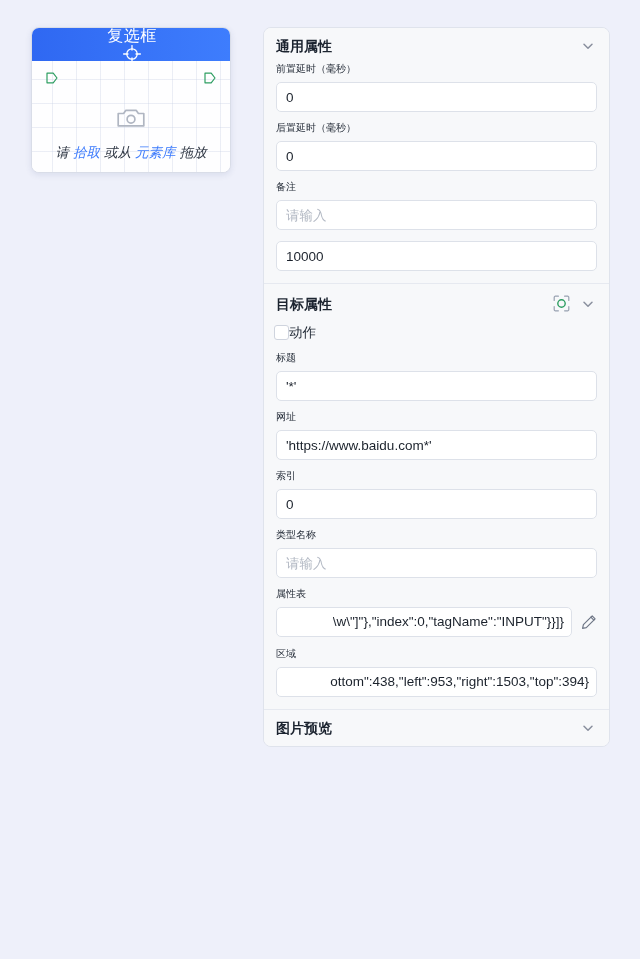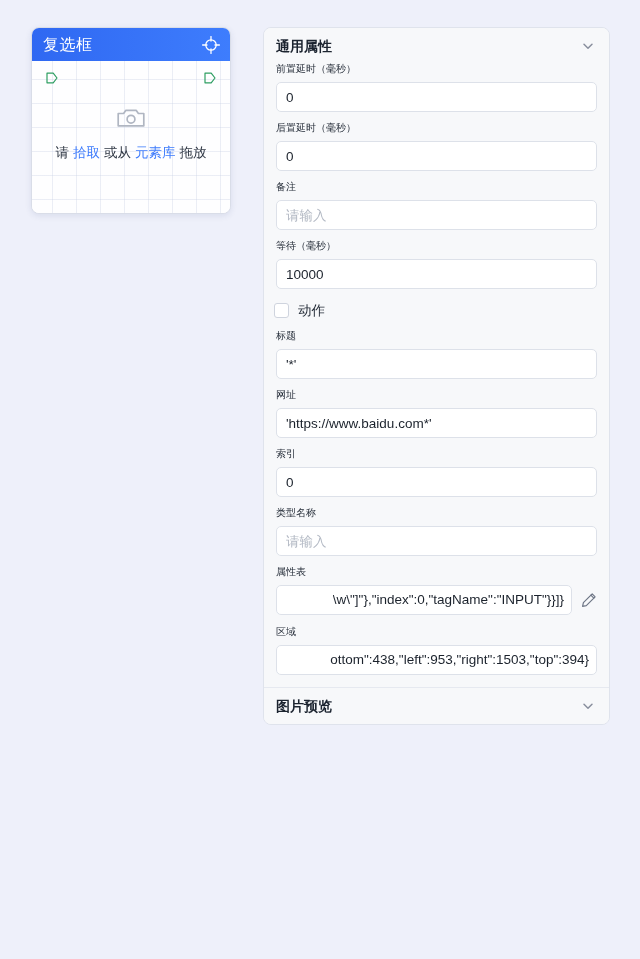--- a/index.html
+++ b/index.html
@@ -32,40 +32,42 @@
     overflow: hidden;
   }
 
   .node-header {
     height: 33px;
     background: linear-gradient(90deg, #2f68f2 0%, #3e7dfd 100%);
     display: flex;
     align-items: center;
     padding: 0 9px 0 11px;
     justify-content: space-between;
+    flex-direction: column;
   }
 
   .node-title {
     color: #ffffff;
     font-size: 16px;
     letter-spacing: 0.5px;
     line-height: 1;
   }
 
   .node-header-icon { width: 20px; height: 20px; display: block; }
 
   .node-body {
     position: relative;
-    height: 152px;
+    height: 111px;
     background-color: #fefeff;
     background-image:
       linear-gradient(to right, rgba(205,212,230,0.38) 1px, transparent 1px),
       linear-gradient(to bottom, rgba(205,212,230,0.38) 1px, transparent 1px);
     background-size: 24px 24px;
     background-position: -4px -6px;
+    font-style: italic;
   }
 
   .port {
     position: absolute;
     top: 10px;
     width: 14px;
     height: 14px;
   }
   .port.left  { left: 13px; }
   .port.right { right: 13px; }
@@ -173,21 +175,20 @@
     max-width: 100%;
   }
 
   .input-row { display: flex; align-items: center; gap: 9px; }
   .input-row .input { flex: 1 1 auto; min-width: 0; }
   .pencil-icon { width: 16px; height: 16px; display: block; flex: 0 0 auto; }
 
   .check-row {
     display: flex;
     align-items: center;
-    gap: 9px;
     padding: 2px 0 13px 10px;
   }
   .checkbox {
     width: 15px; height: 15px;
     border: 1px solid #cfd4de;
     border-radius: 3px;
     background: #ffffff;
     flex: 0 0 auto;
   }
   .check-label { font-size: 13.5px; color: #1f2733; line-height: 1; }
@@ -266,26 +267,46 @@
         <span class="field-label">后置延时（毫秒）</span>
         <input class="input" type="text" value="0" style="">
       </div>
 
       <div class="field">
         <span class="field-label">备注</span>
         <input class="input" type="text" placeholder="请输入" style="">
       </div>
 
       <div class="field">
-        <span class="field-label">等待（毫秒）</span>
         <input class="input" type="text" value="10000" style="">
       </div>
 
     </div>
 
+    <div class="section-head bordered">
+      <span class="section-title">目标属性</span>
+      <span class="head-right">
+        <span class="picker-icon">
+          <svg viewBox="0 0 17 17" width="17" height="17" fill="none" stroke-linecap="round" stroke-linejoin="round">
+            <g stroke="#97a0b0" stroke-width="1.2">
+              <path d="M1.2 5.4 V2.4 a1.2 1.2 0 0 1 1.2-1.2 H5.4"></path>
+              <path d="M11.6 1.2 H14.6 a1.2 1.2 0 0 1 1.2 1.2 V5.4"></path>
+              <path d="M15.8 11.6 V14.6 a1.2 1.2 0 0 1 -1.2 1.2 H11.6"></path>
+              <path d="M5.4 15.8 H2.4 a1.2 1.2 0 0 1 -1.2 -1.2 V11.6"></path>
+            </g>
+            <circle cx="8.5" cy="8.5" r="3.7" stroke="#2e9e62" stroke-width="1.4"></circle>
+          </svg>
+        </span>
+        <span class="chev">
+          <svg viewBox="0 0 14 14" width="14" height="14" fill="none" stroke="#8a909e" stroke-width="1.5" stroke-linecap="round" stroke-linejoin="round">
+            <path d="M3 5.2 L7 9.2 L11 5.2"></path>
+          </svg>
+        </span>
+      </span>
+    </div>
 
     <div class="check-row">
       <span class="checkbox"></span>
       <span class="check-label">动作</span>
     </div>
 
     <div class="section-body">
 
       <div class="field">
         <span class="field-label">标题</span>

